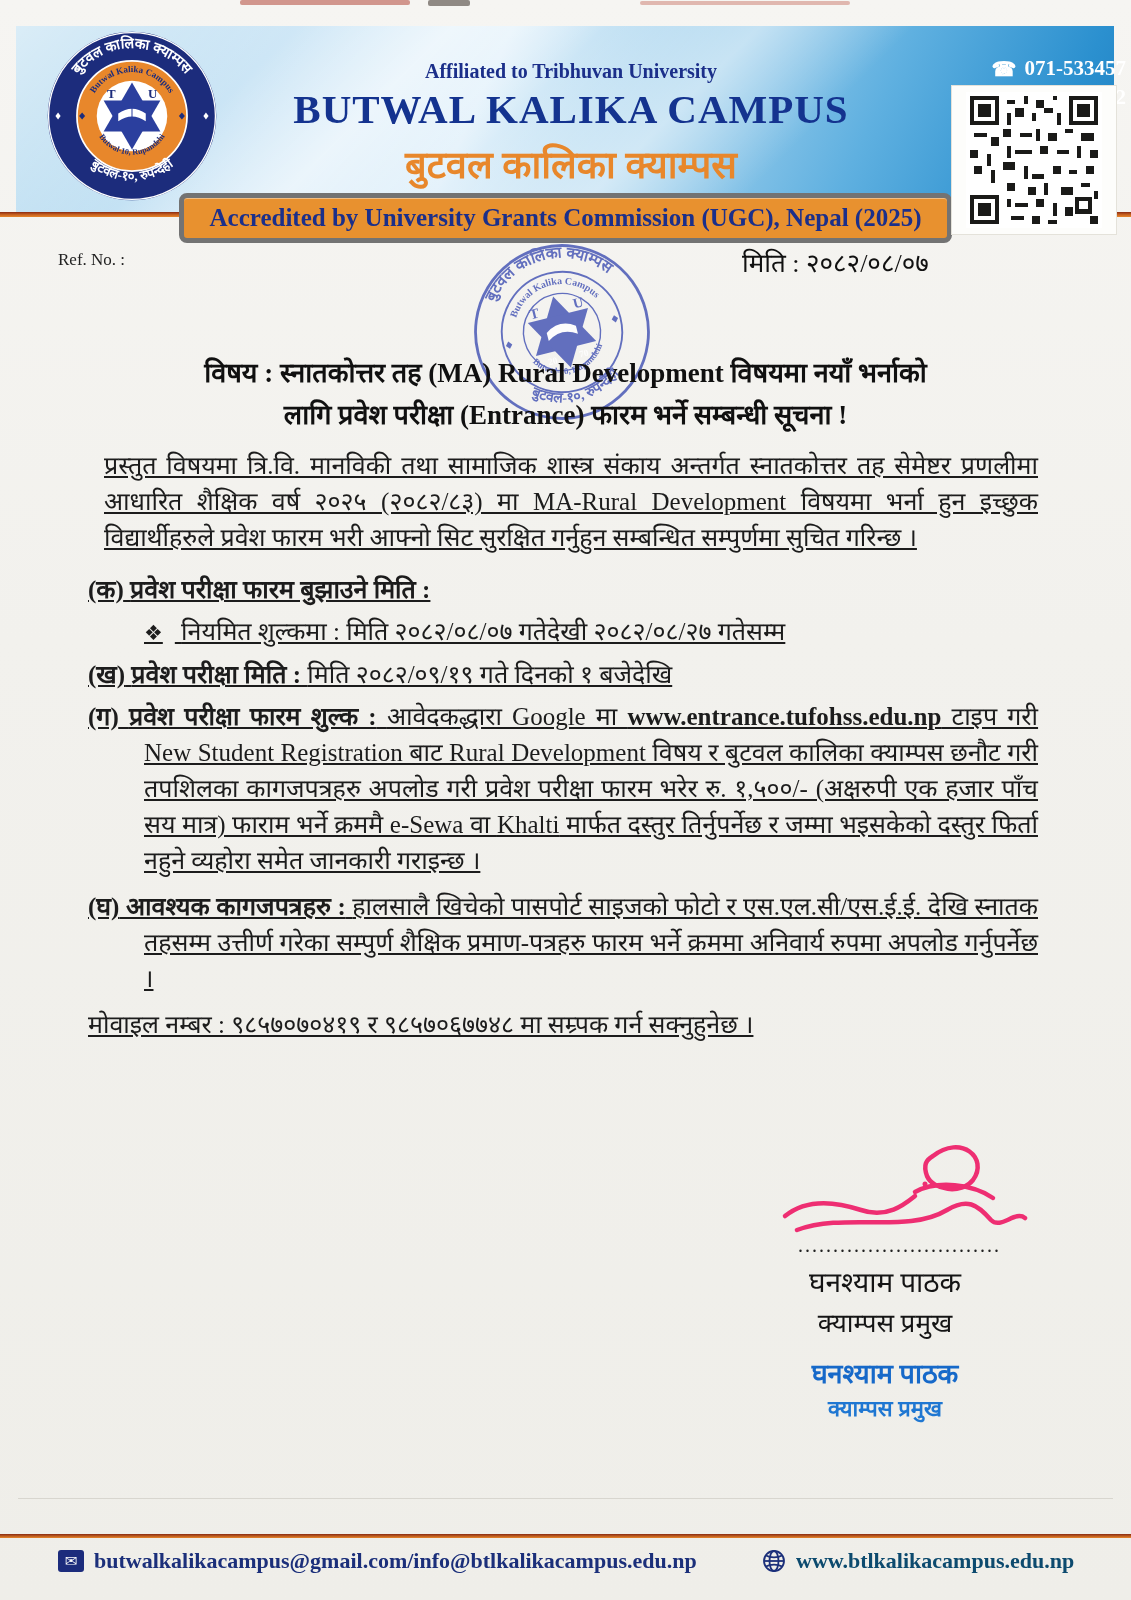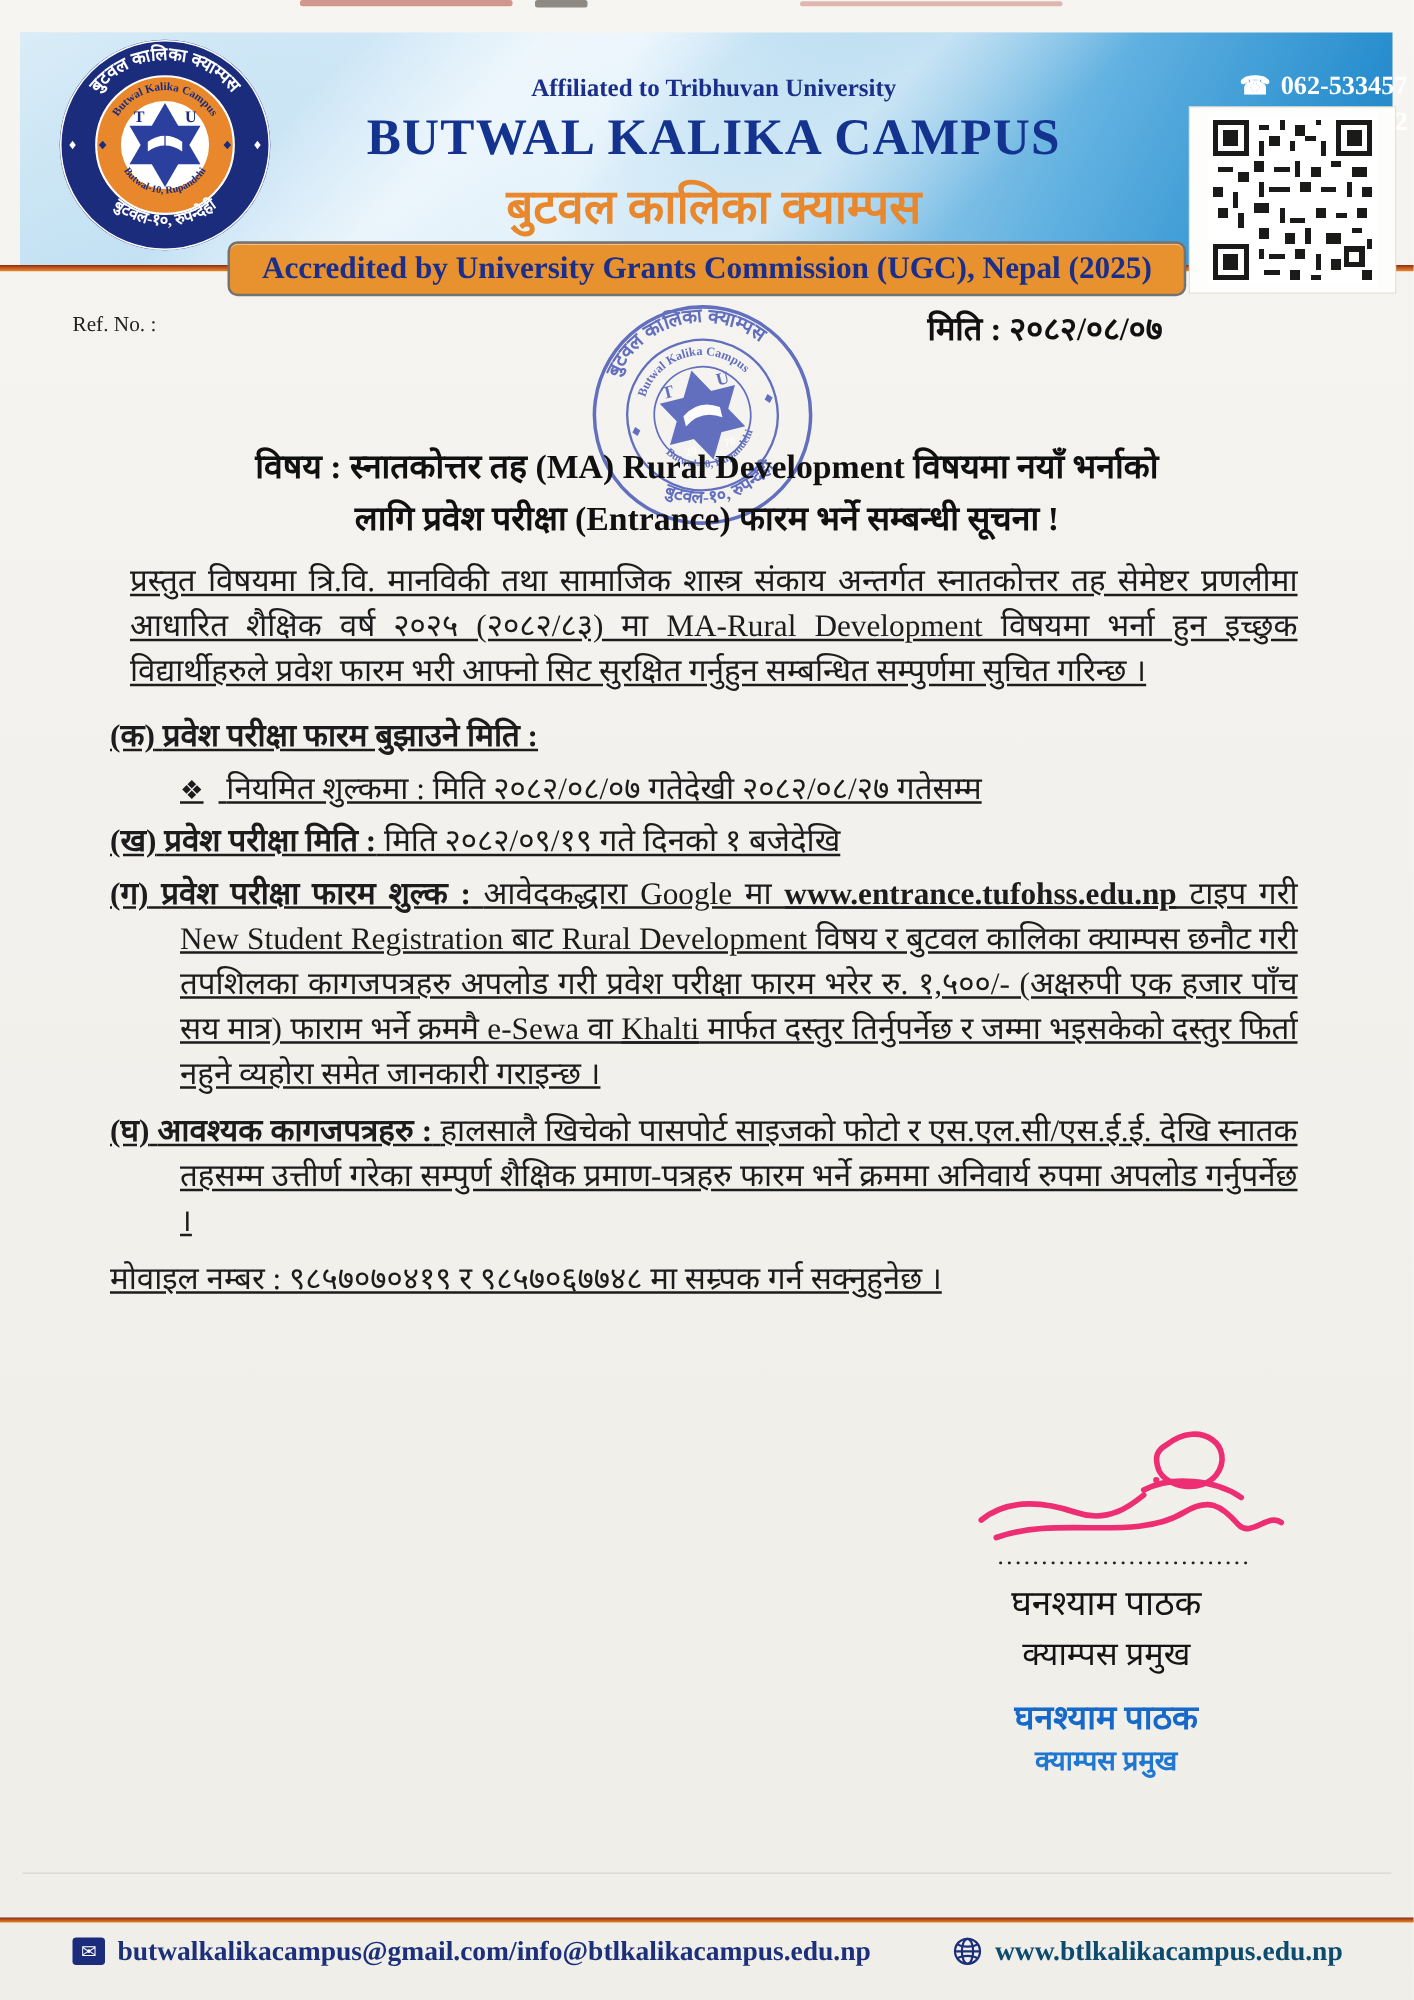--- a/index.html
+++ b/index.html
@@ -28,26 +28,26 @@
   .phone-row{display:flex;justify-content:flex-end;align-items:center;gap:8px;
     color:#ffffff;font-size:21px;font-weight:bold;margin-bottom:4px;}
   .phone-glyph{font-size:20px;}
   .qr-box{position:absolute;left:952px;top:86px;width:164px;height:148px;background:#fdfdfb;
     z-index:3;display:flex;align-items:center;justify-content:center;box-shadow:0 0 0 1px #e4e2da;}
   
   .accred-line{position:absolute;left:0;top:212px;width:1131px;height:5px;z-index:1;
     background:linear-gradient(180deg,#8a2a12 0%,#c05a1e 45%,#e8872b 100%);}
   .accred-banner{
     position:absolute;left:50%;transform:translateX(-50%);top:193px;z-index:2;
-    background:#e8912f;border:2px solid #737373;border-radius:8px;
+    background:#e8912f;border:5px solid #737373;border-radius:8px;
     padding:6px 26px;font-size:25px;font-weight:bold;color:#1b2f8a;white-space:nowrap;
     box-shadow:inset 0 1px 0 rgba(255,255,255,.4);}
   
   .ref-no{position:absolute;left:58px;top:250px;font-size:17px;color:#222;}
-  .date-line{position:absolute;left:742px;top:244px;font-size:26px;color:#111;font-weight:bold;}
+  .date-line{position:absolute;left:742px;top:244px;font-size:26px;color:#111;}
   
   .stamp{position:absolute;left:468px;top:238px;width:188px;height:188px;opacity:.82;z-index:4;}
   
   .subject{position:absolute;left:0;top:352px;width:1131px;text-align:center;z-index:5;
     font-size:27px;font-weight:bold;color:#101010;line-height:42px;}
   
   .content{position:absolute;left:88px;top:448px;width:950px;font-size:25px;z-index:5;text-decoration:underline;}
   .intro{margin:0 0 16px 16px;line-height:36px;text-align:justify;}
   .sec-head{font-weight:bold;margin-bottom:6px;line-height:36px;}
   .sec-head .plain{font-weight:normal;}
@@ -96,21 +96,21 @@
 <div class="header-band">
   <div class="header-center">
     <div class="affiliation">Affiliated to Tribhuvan University</div>
     <div class="campus-en">BUTWAL KALIKA CAMPUS</div>
     <div class="campus-np">बुटवल कालिका क्याम्पस</div>
     <div class="campus-addr">Butwal-10, Rupandehi</div>
   </div>
   <div class="phones">
     <div class="phone-row">
       <span class="phone-glyph">☎</span>
-      <span>062-533457</span>
+      <span>071-533457</span>
     </div>
     <div class="phone-row">
       <span class="phone-glyph">✆</span>
       <span>9749793722</span>
     </div>
   </div>
 </div>
 
 <svg class="logo" style="position:absolute;left:46px;top:30px;z-index:4;" width="172" height="172" viewBox="0 0 200 200">
   <defs>

